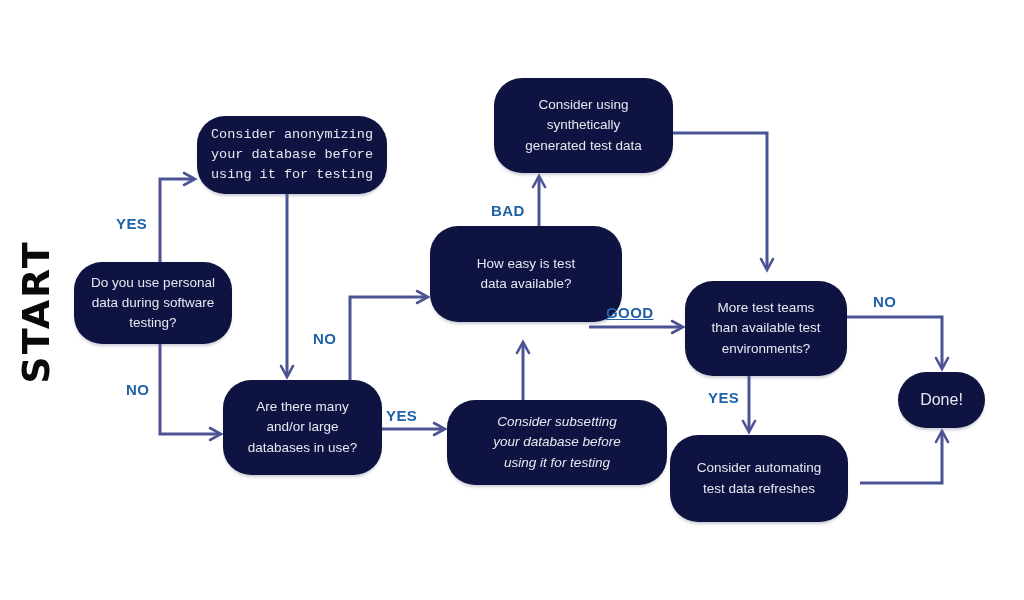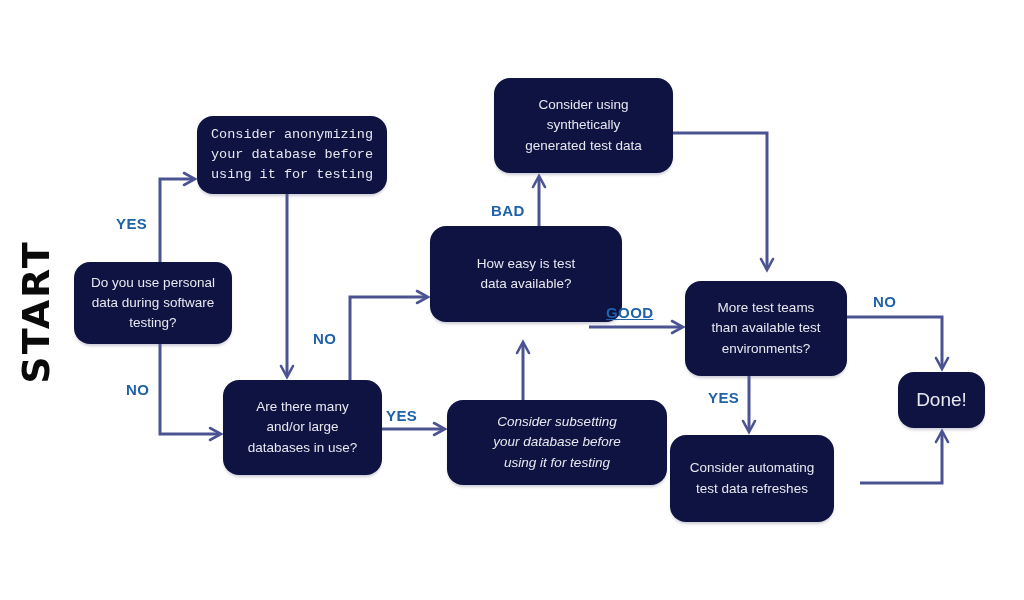--- a/index.html
+++ b/index.html
@@ -33,40 +33,40 @@
   .wires .head {
     fill: none;
     stroke: var(--connector);
     stroke-width: 2.6;
     stroke-linecap: round;
   }
   .node {
     position: absolute;
     background: var(--node-fill);
     color: var(--node-text);
-    border-radius: 16px;
+    border-radius: 28px;
     display: flex;
     align-items: center;
     justify-content: center;
     text-align: center;
     white-space: pre-line;
     font-size: 13.5px;
     line-height: 1.5;
     padding: 6px 8px;
     box-shadow: 0 3px 3px -1px rgba(110,110,140,0.35);
   }
   .n-personal { left:  74px; top: 262px; width: 158px; height: 82px; }
   .n-anon     { left: 197px; top: 116px; width: 190px; height: 78px; font-family: Liberation Mono, monospace; }
   .n-many     { left: 223px; top: 380px; width: 159px; height: 95px; }
   .n-easy     { left: 430px; top: 226px; width: 192px; height: 96px; }
   .n-synth    { left: 494px; top:  78px; width: 179px; height: 95px; }
   .n-subset   { left: 447px; top: 400px; width: 220px; height: 85px; font-style: italic; }
   .n-teams    { left: 685px; top: 273px; width: 162px; height: 95px; margin-top: 8px; }
-  .n-done     { left: 898px; top: 372px; width:  87px; height: 56px; font-size: 19px; }
-  .n-auto     { left: 670px; top: 435px; width: 164px; height: 87px; }
+  .n-done     { left: 898px; top: 372px; width:  87px; height: 56px; font-size: 16px; }
+  .n-auto     { left: 670px; top: 435px; width: 178px; height: 87px; }
   .edge-label {
     position: absolute;
     color: var(--edge-label);
     font-weight: bold;
     font-size: 15px;
     letter-spacing: 0.4px;
   }
   .l-yes1 { left: 116px; top: 215px; }
   .l-no1  { left: 126px; top: 381px; }
   .l-no2  { left: 313px; top: 330px; }

